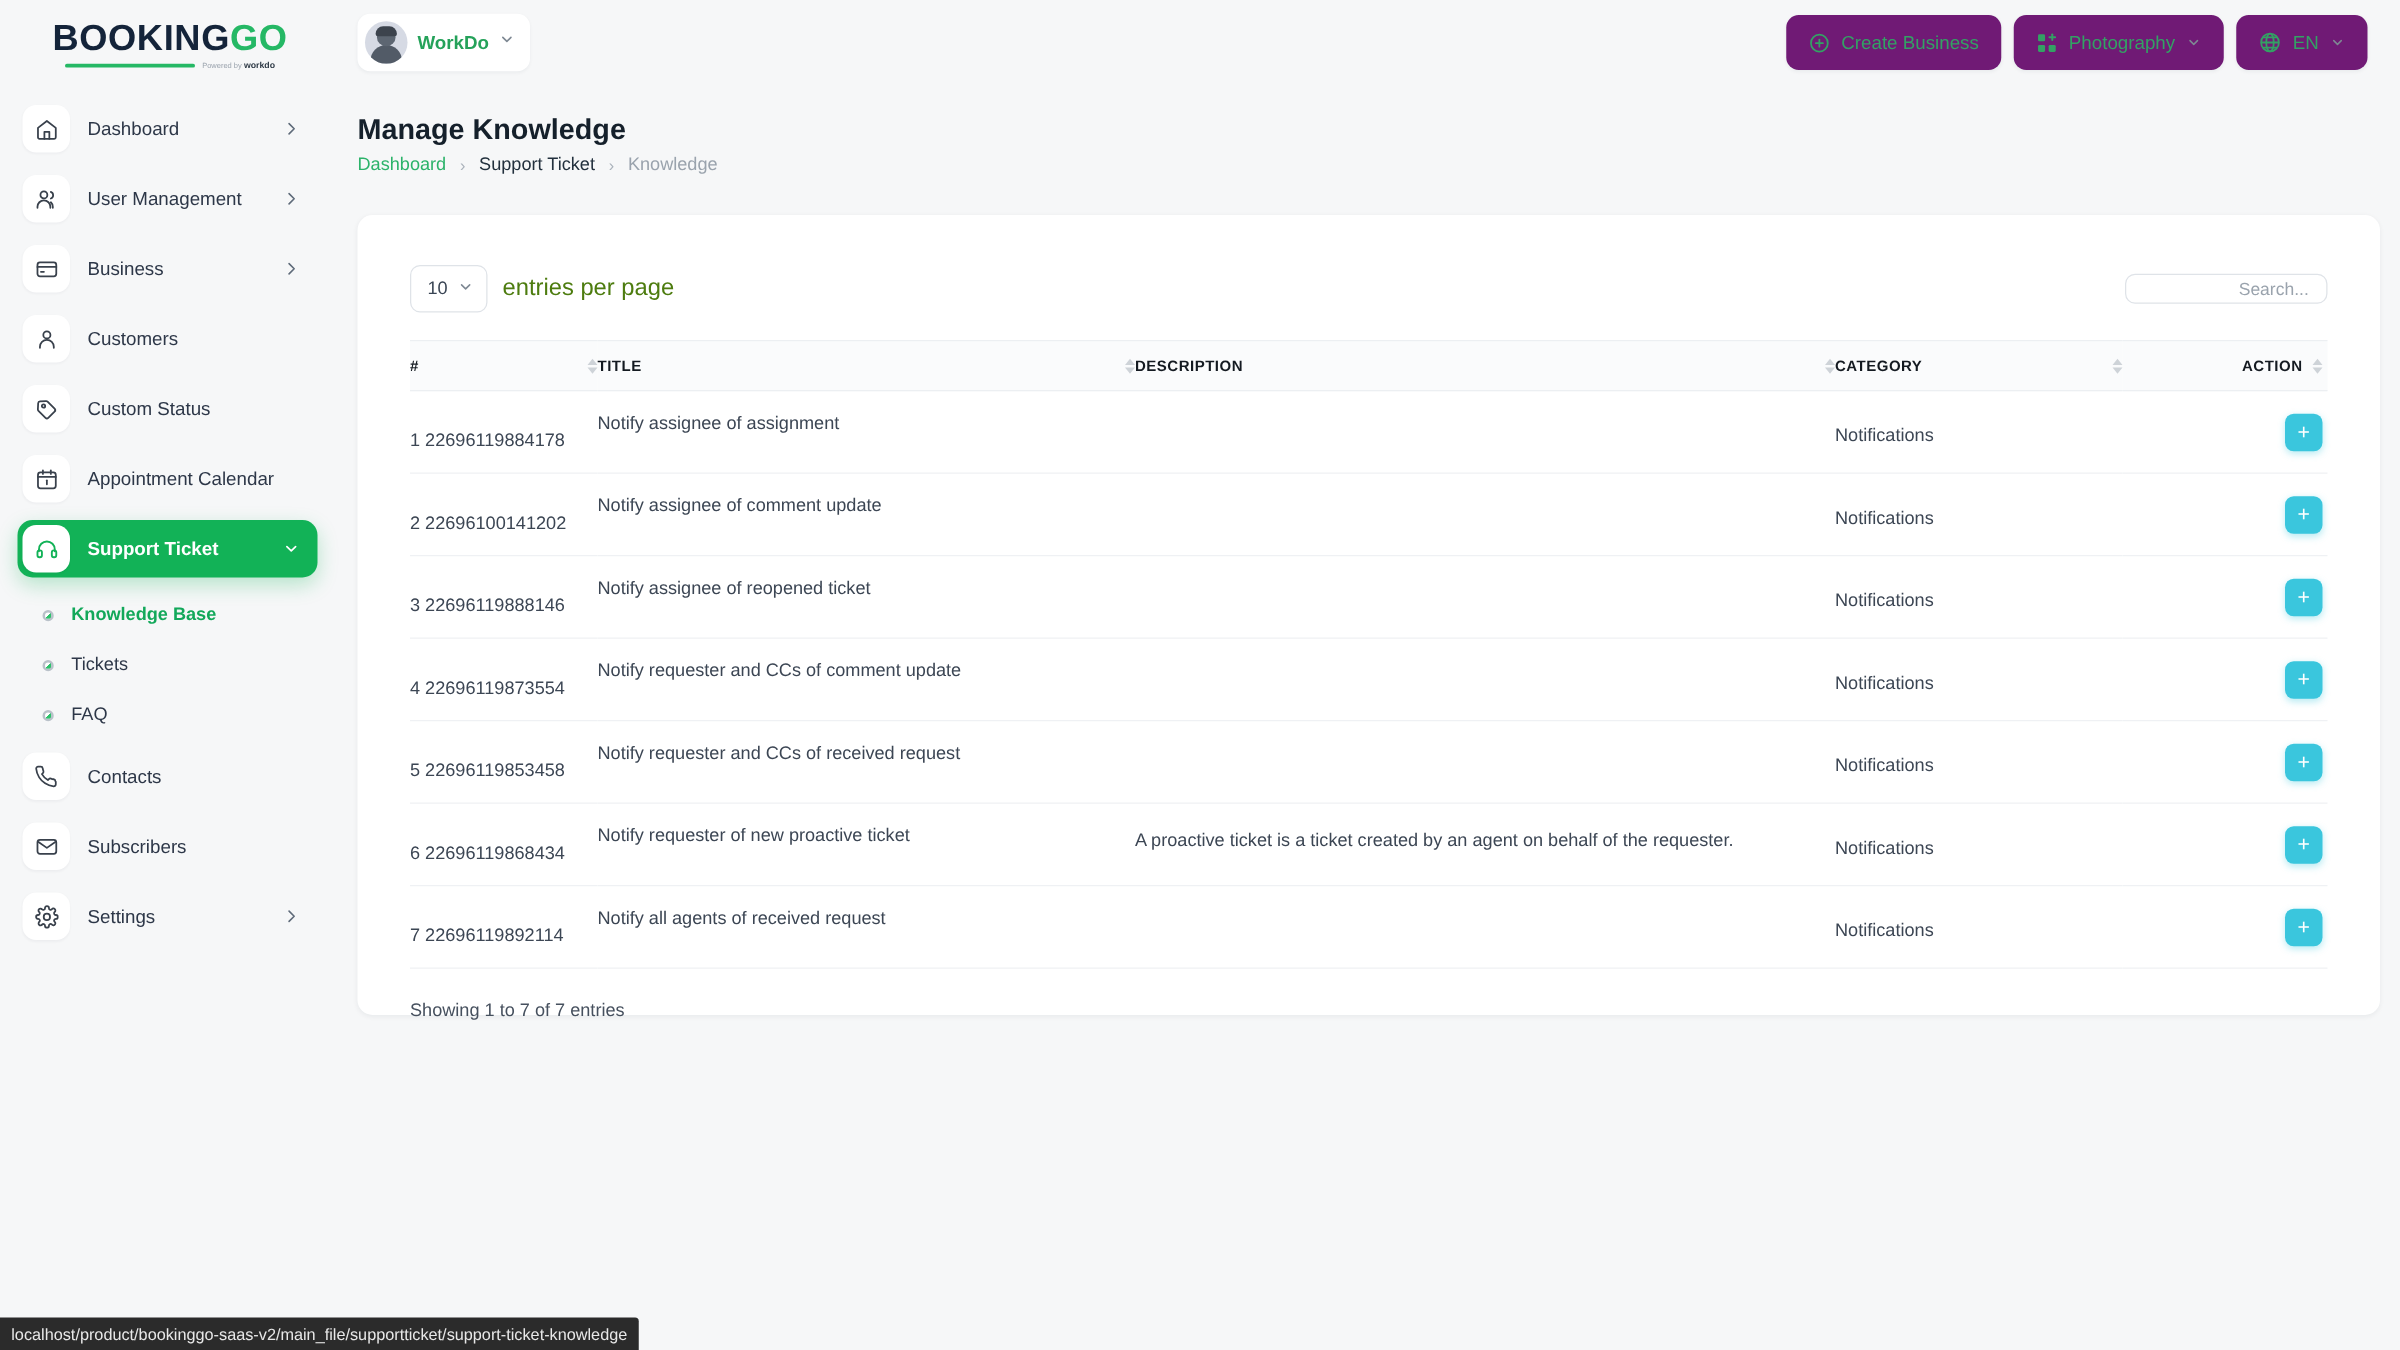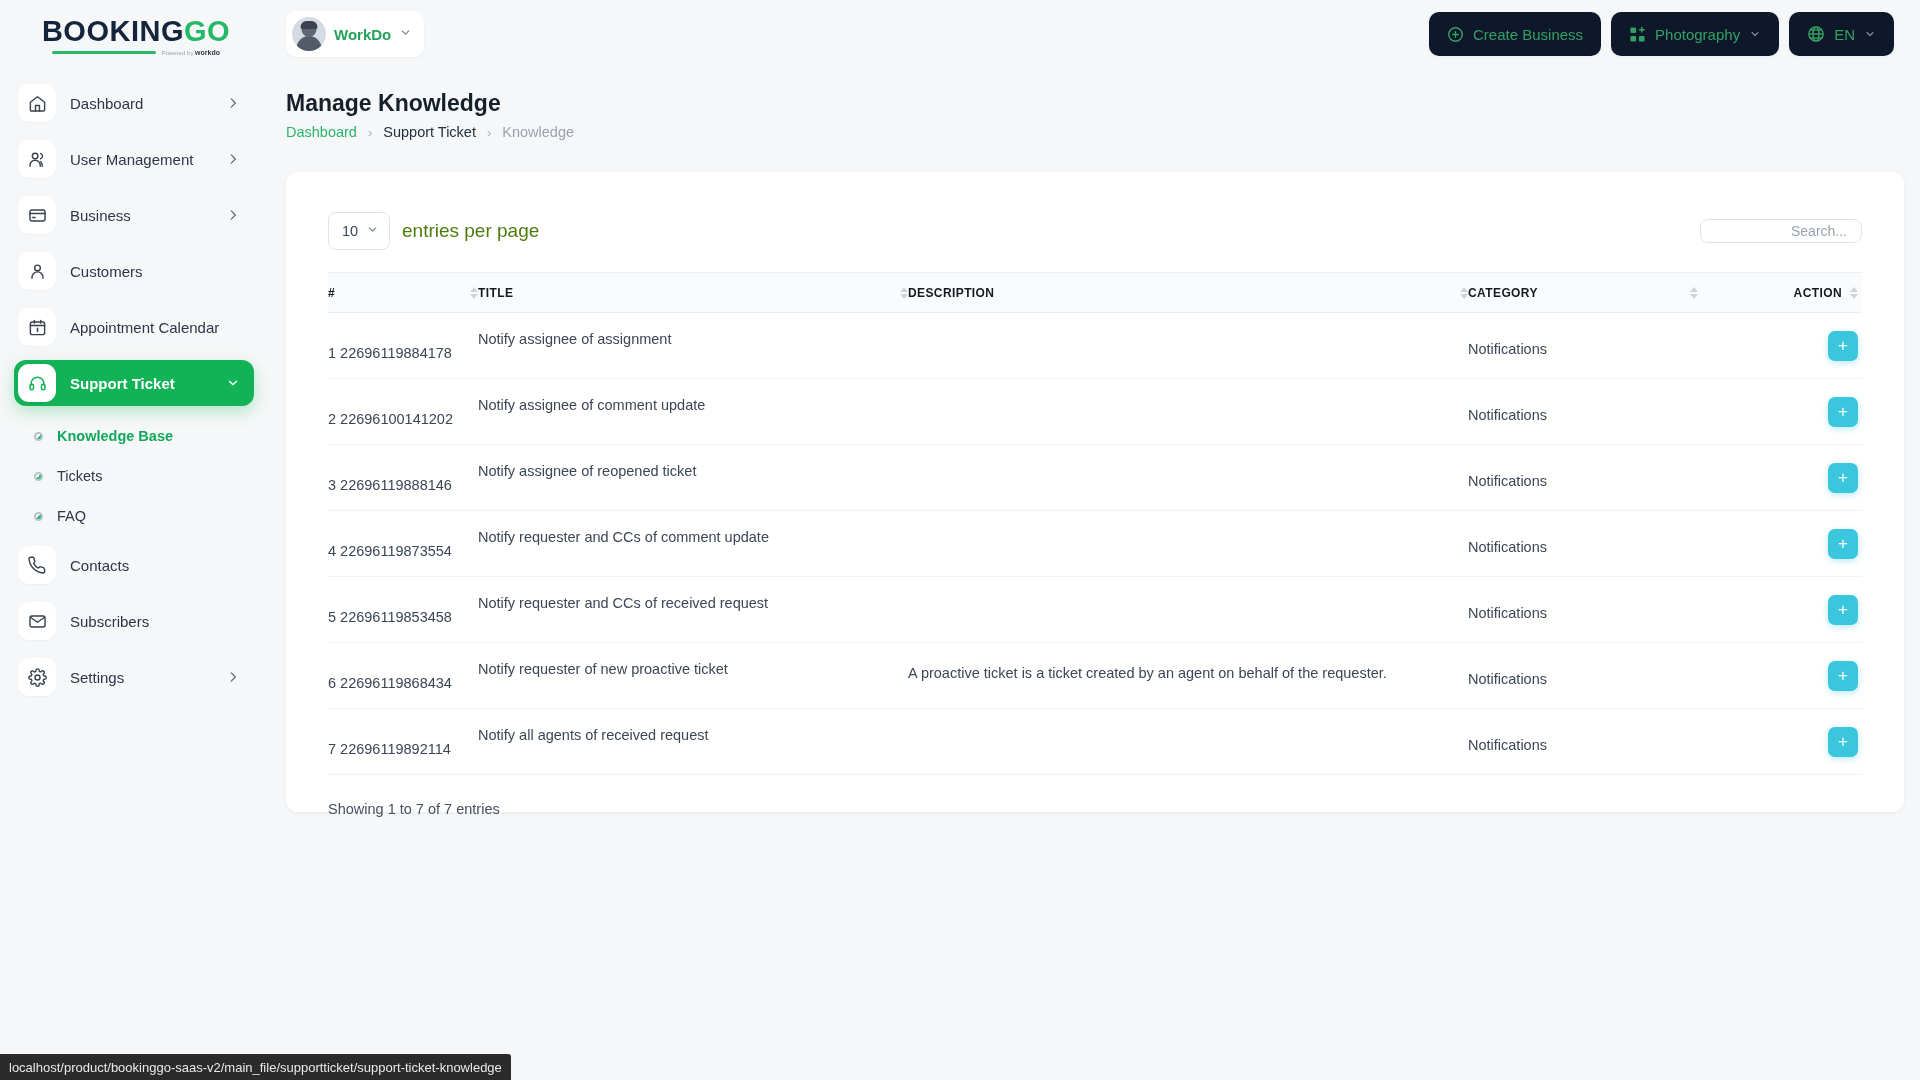--- a/index.html
+++ b/index.html
@@ -49,21 +49,21 @@
   .avatar .hair { position:absolute; left:50%; top:4px; transform:translateX(-50%); width:17px; height:8px; border-radius:9px 9px 3px 3px; background:#3c434d; }
   .avatar .body { position:absolute; left:50%; bottom:0; transform:translateX(-50%); width:25px; height:15px; border-radius:13px 13px 0 0; background:#525b67; }
   .workdo-name { color: #25a25a; font-size: 15px; font-weight: 600; }
   .chev { color:#7e8893; }
 
   .topbar-right {
     margin-left: auto; display: flex; align-items: center; gap: 10px;
     padding-right: 26px;
   }
   .hbtn {
-    height: 44px; background: #0f172a; border-radius: 10px;
+    height: 44px; background: #701a75; border-radius: 10px;
     display: flex; align-items: center; gap: 9px;
     padding: 0 18px; color: #33a164; font-size: 15px; font-weight: 500;
     box-shadow: 0 1px 3px rgba(20,30,50,.05);
     cursor: pointer; white-space: nowrap;
   }
   .hbtn svg { display:block; }
 
   
   .sidebar {
     position: absolute; top: 68px; left: 0; width: 272px; height: 1012px;
@@ -322,20 +322,29 @@
   <div class="nav-item">
     <span class="nav-icon">
       <svg width="19" height="19" viewBox="0 0 24 24" fill="none" stroke="#39414c" stroke-width="1.8" stroke-linecap="round" stroke-linejoin="round">
           <circle cx="12" cy="7.5" r="3.6"></circle>
           <path d="M5 20.5v-1a7 7 0 0 1 14 0v1"></path>
         </svg>
     </span>
     <span class="nav-label">Customers</span>
   </div>
 
+  <div class="nav-item">
+    <span class="nav-icon">
+      <svg width="19" height="19" viewBox="0 0 24 24" fill="none" stroke="#39414c" stroke-width="1.8" stroke-linecap="round" stroke-linejoin="round">
+          <path d="M20.5 13.4 13.4 20.5a2 2 0 0 1-2.8 0l-7.1-7.1a2 2 0 0 1-.6-1.5l.3-6.1a2 2 0 0 1 1.9-1.9l6.1-.3a2 2 0 0 1 1.5.6l7.1 7.1a2 2 0 0 1 0 2.8z"></path>
+          <circle cx="8.6" cy="8.6" r="1.7"></circle>
+        </svg>
+    </span>
+    <span class="nav-label">Custom Status</span>
+  </div>
 
 
   <div class="nav-item">
     <span class="nav-icon">
       <svg width="19" height="19" viewBox="0 0 24 24" fill="none" stroke="#39414c" stroke-width="1.8" stroke-linecap="round" stroke-linejoin="round">
           <rect x="3" y="5" width="18" height="16" rx="2.5"></rect>
           <line x1="3" y1="9.5" x2="21" y2="9.5"></line>
           <line x1="8" y1="3" x2="8" y2="6.5"></line>
           <line x1="16" y1="3" x2="16" y2="6.5"></line>
           <line x1="12" y1="13" x2="12" y2="17"></line>

